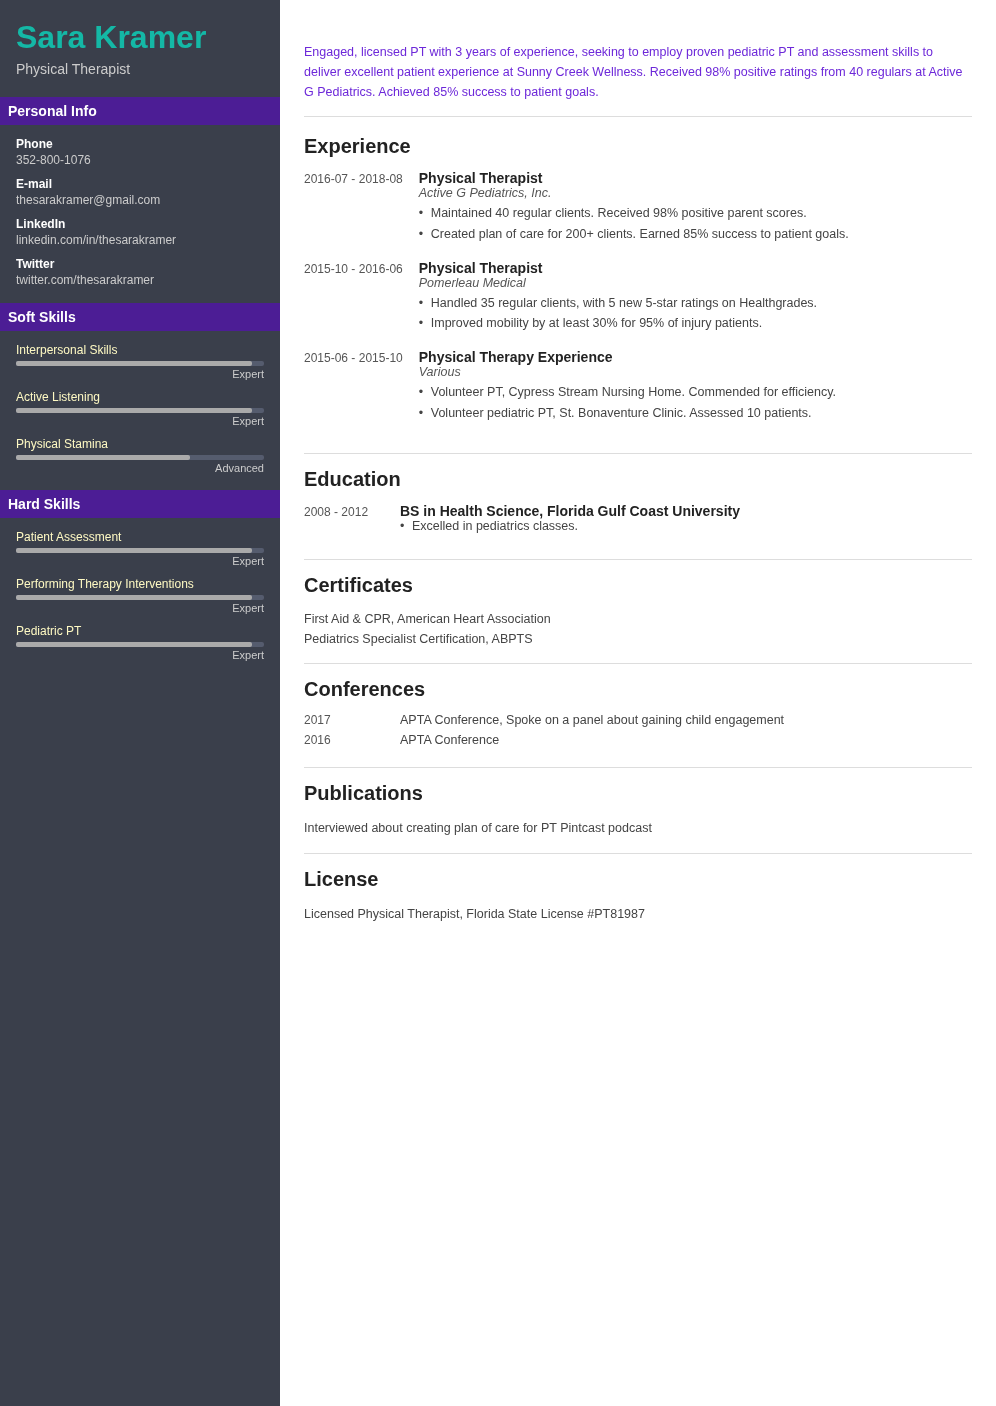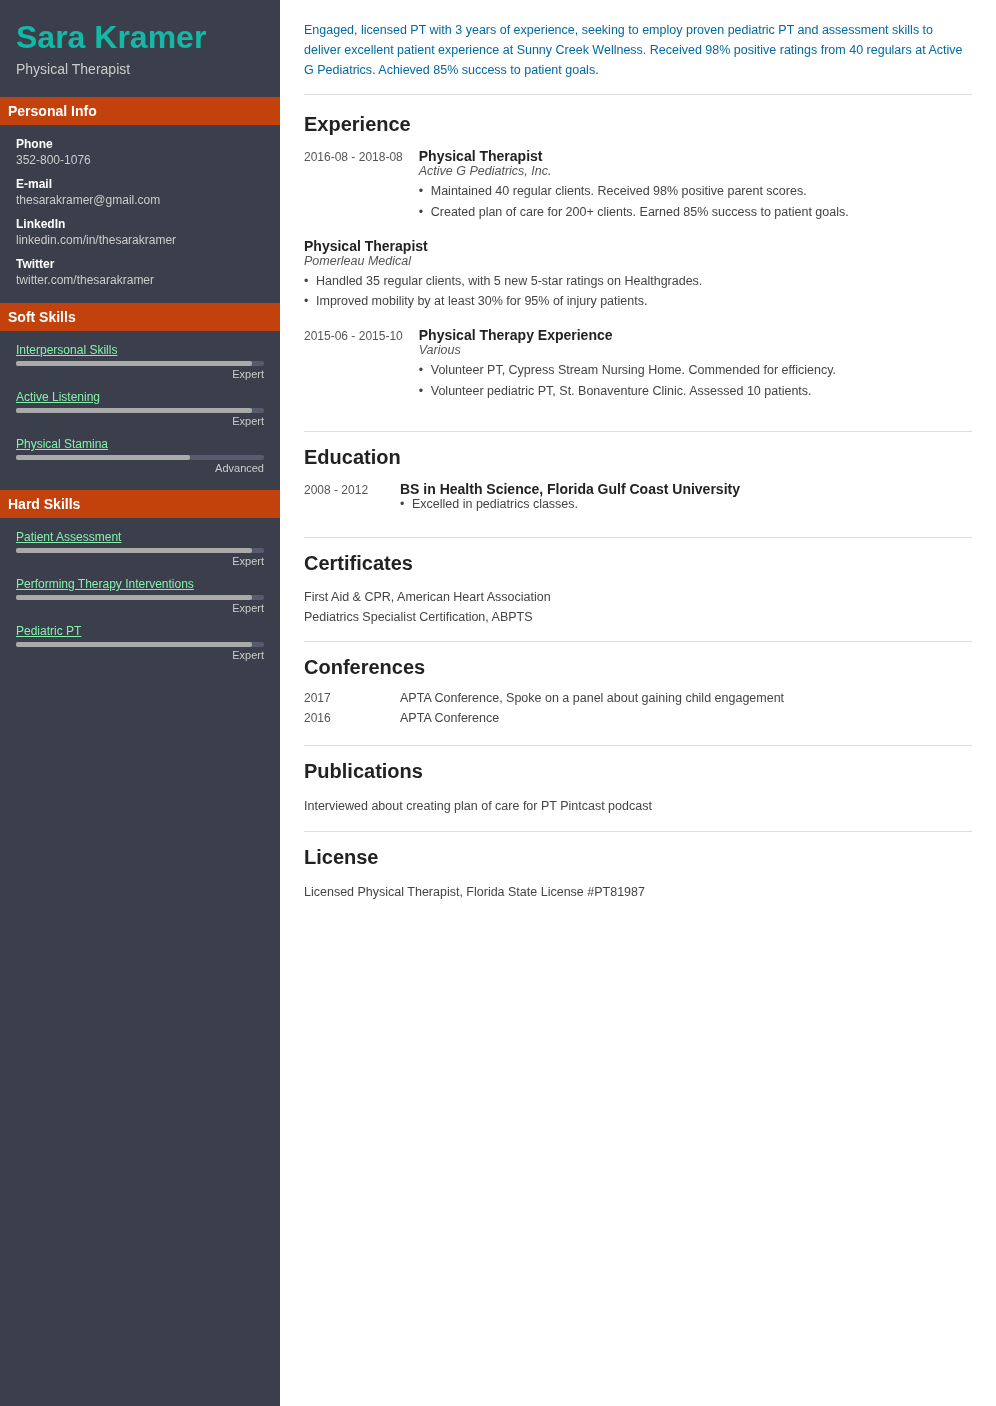--- a/index.html
+++ b/index.html
@@ -25,44 +25,43 @@
       color: #14b8a6;
       line-height: 1.1;
       margin-bottom: 6px;
     }
     .sidebar-title {
       font-size: 14px;
       color: #ccc;
       margin-bottom: 20px;
     }
     .sidebar-section-title {
-      background: #c2410c;
+      background: #4c1d95;
       color: #fff;
       font-size: 14px;
       font-weight: bold;
       padding: 6px 8px;
       margin: 16px -16px 12px -16px;
     }
     .info-label {
       font-weight: bold;
       font-size: 12px;
       margin-top: 10px;
       color: #fff;
     }
     .info-value {
       font-size: 12px;
       color: #ccc;
       margin-top: 2px;
     }
     .skill-name {
       font-size: 12px;
-      color: #86efac;
+      color: #fef9c3;
       margin-top: 10px;
       margin-bottom: 4px;
-      text-decoration: underline;
     }
     .skill-bar-bg {
       background: #555c6e;
       height: 5px;
       width: 100%;
       border-radius: 2px;
     }
     .skill-bar-fill {
       background: #aaa;
       height: 5px;
@@ -75,25 +74,26 @@
       margin-top: 2px;
       margin-bottom: 4px;
     }
     .main {
       flex: 1;
       padding: 20px 24px;
       background: #fff;
     }
     .summary {
       font-size: 12.5px;
-      color: #0369a1;
+      color: #6d28d9;
       line-height: 1.6;
       margin-bottom: 18px;
       border-bottom: 1px solid #ddd;
       padding-bottom: 14px;
+      margin-top: 22px;
     }
     .section-title {
       font-size: 20px;
       font-weight: bold;
       color: #222;
       margin-bottom: 12px;
       margin-top: 4px;
     }
     .section {
       border-bottom: 1px solid #ddd;
@@ -276,31 +276,32 @@
     </div>
 </div>
 
 <div class="main">
   <div class="summary">Engaged, licensed PT with 3 years of experience, seeking to employ proven pediatric PT and assessment skills to deliver excellent patient experience at Sunny Creek Wellness. Received 98% positive ratings from 40 regulars at Active G Pediatrics. Achieved 85% success to patient goals.</div>
 
   <div class="section">
     <div class="section-title">Experience</div>
     <div id="experience-list">
         <div class="exp-row">
-          <div class="exp-date">2016-08 - 2018-08</div>
+          <div class="exp-date">2016-07 - 2018-08</div>
           <div class="exp-content">
             <div class="exp-jobtitle">Physical Therapist</div>
             <div class="exp-company">Active G Pediatrics, Inc.</div>
             <ul class="exp-bullets">
               <li>Maintained 40 regular clients. Received 98% positive parent scores.</li>
               <li>Created plan of care for 200+ clients. Earned 85% success to patient goals.</li>
             </ul>
           </div>
         </div>
         <div class="exp-row">
+          <div class="exp-date">2015-10 - 2016-06</div>
           <div class="exp-content">
             <div class="exp-jobtitle">Physical Therapist</div>
             <div class="exp-company">Pomerleau Medical</div>
             <ul class="exp-bullets">
               <li>Handled 35 regular clients, with 5 new 5-star ratings on Healthgrades.</li>
               <li>Improved mobility by at least 30% for 95% of injury patients.</li>
             </ul>
           </div>
         </div>
         <div class="exp-row">

